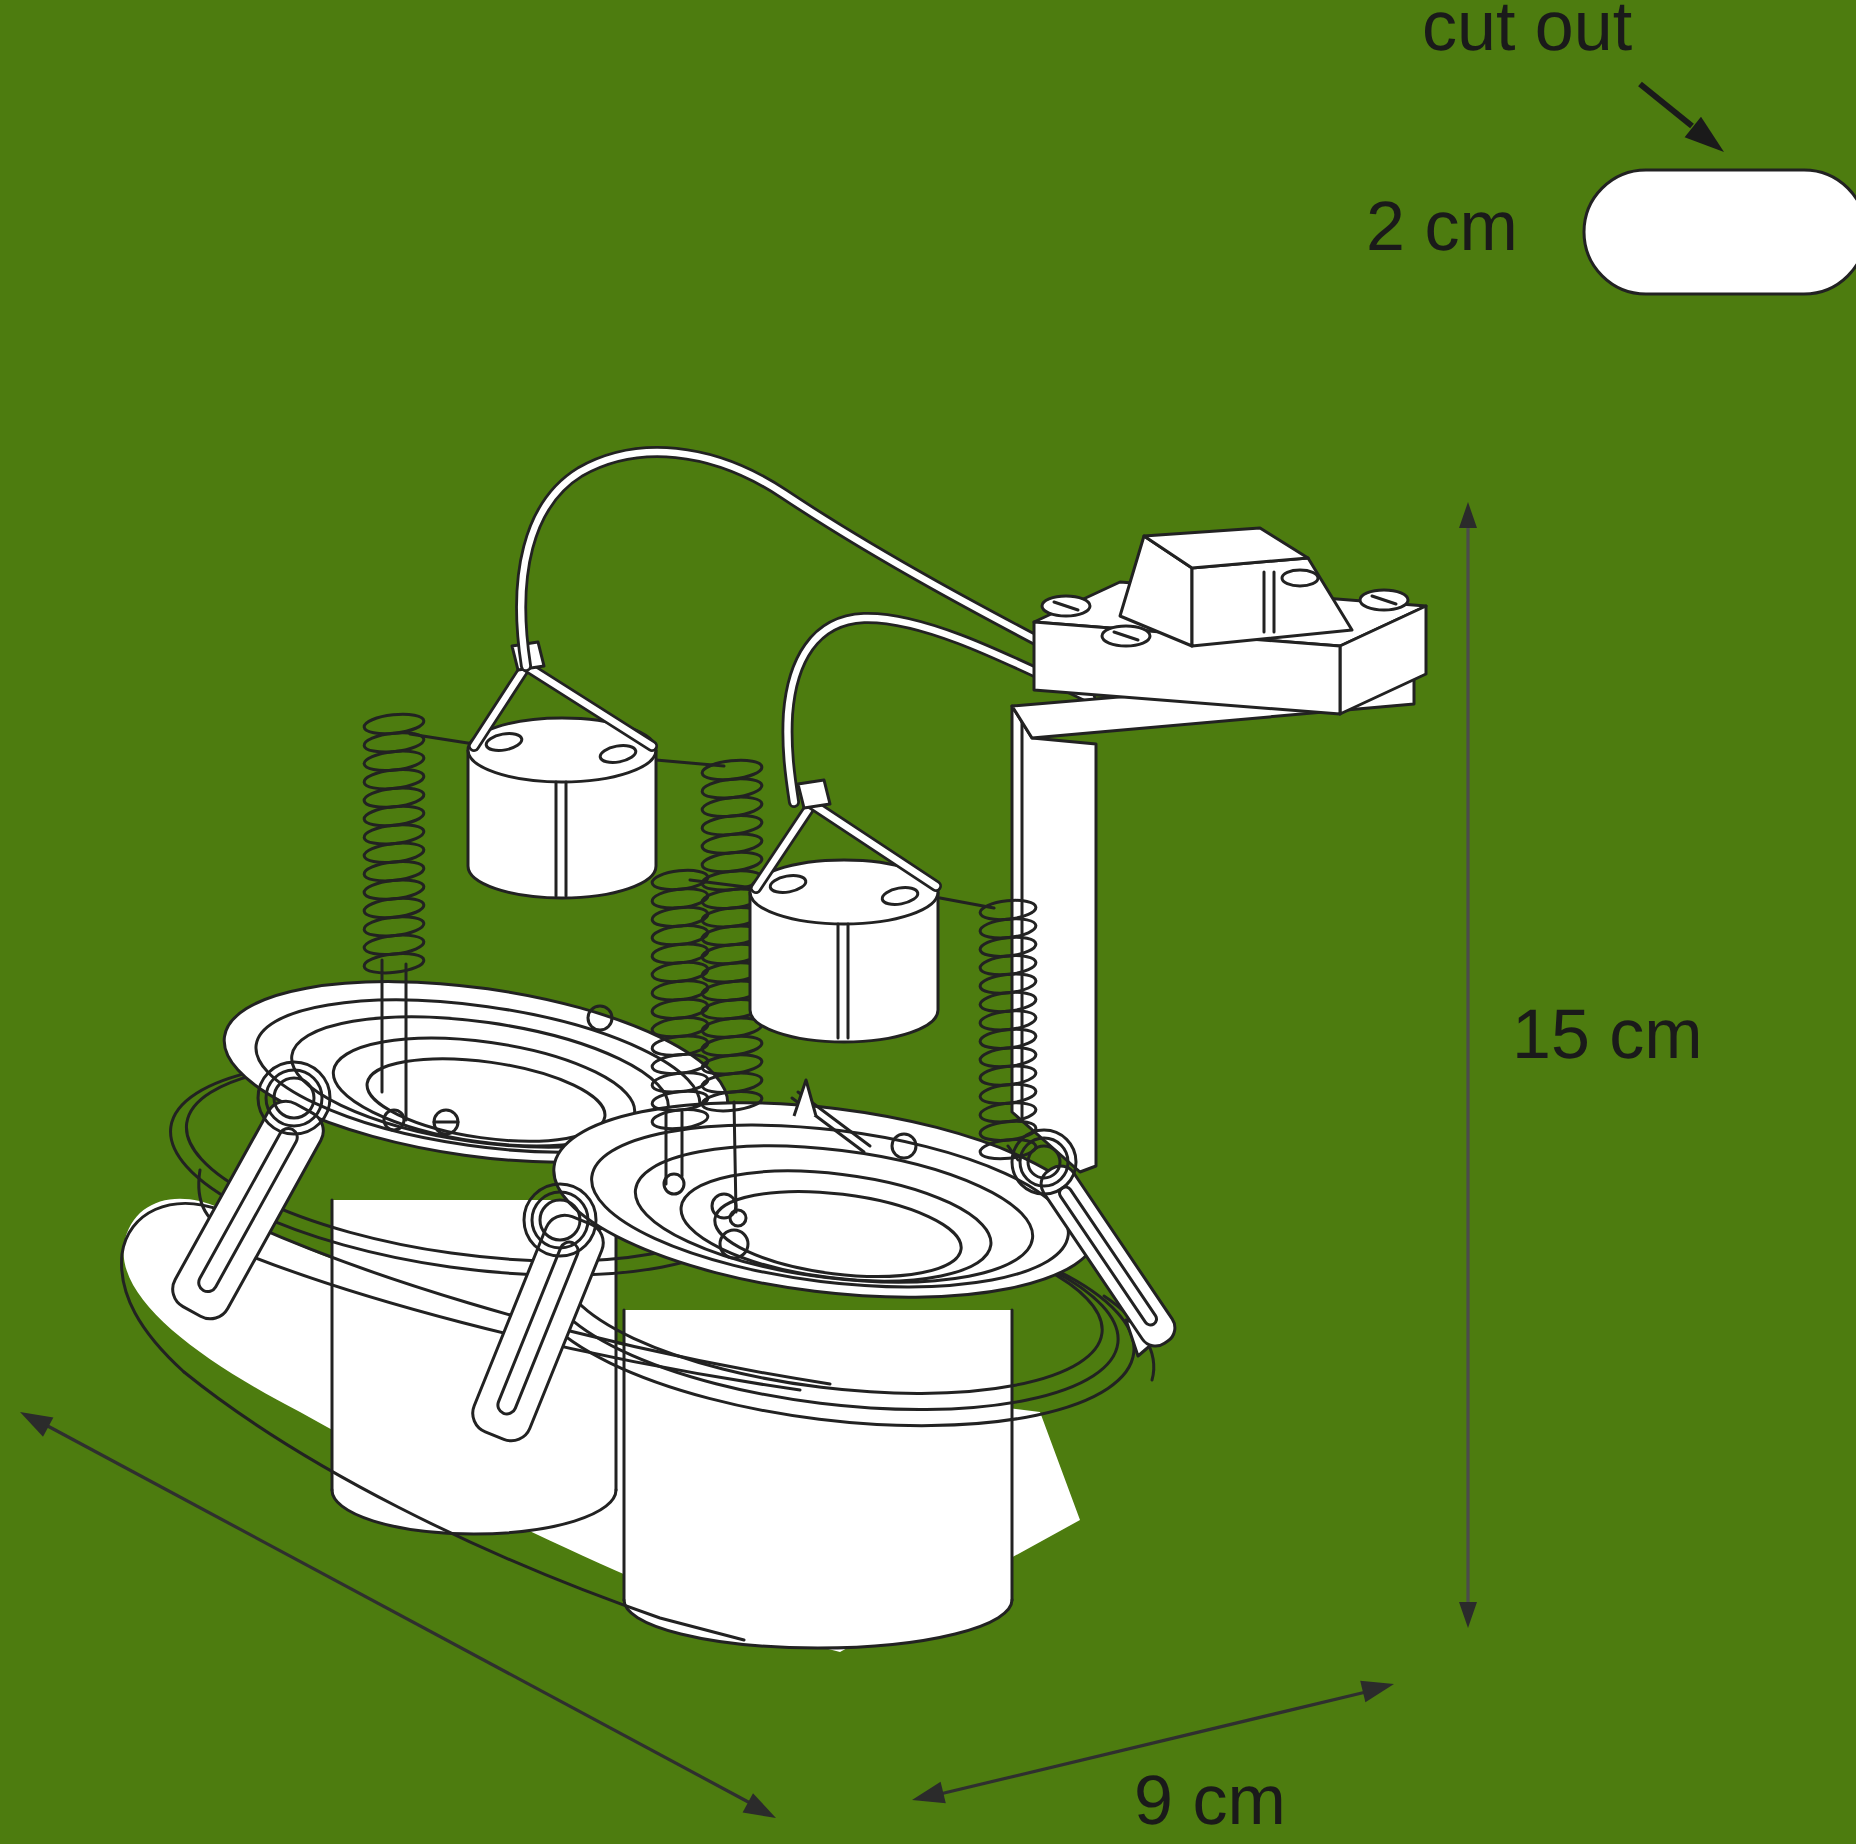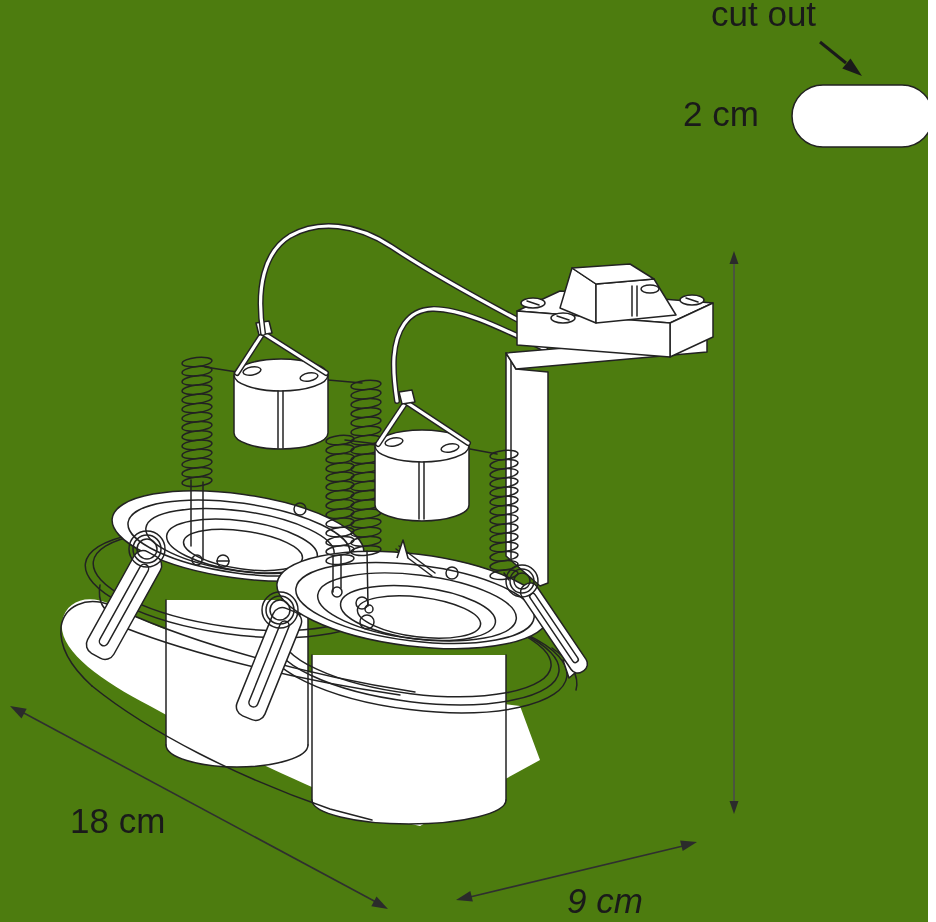--- a/index.html
+++ b/index.html
@@ -292,15 +292,15 @@
 
     <g>
       <path class="dim" d="M820,42 L846,63" style="stroke:#1a1a1a;stroke-width:3"></path>
       <path class="dimh" d="M862,76 L842.3,68.6 L850.5,58.4 Z" style="fill:#1a1a1a"></path>
       <rect class="lnw" x="792" y="85" width="141" height="62" rx="31" ry="31"></rect>
     </g>
   </svg>
 
   <div class="dim-label" style="left:711px;top:-4px;">cut out</div>
   <div class="dim-label" style="left:683px;top:96px;">2 cm</div>
-  <div class="dim-label" style="left:70px;top:803px;">18 cm</div>
-  <div class="dim-label" style="left:567px;top:883px;font-style:italic;">9 cm</div>
+  <div class="dim-label" style="left:756px;top:500px;">15 cm</div>
+  <div class="dim-label" style="left:567px;top:883px;">9 cm</div>
 </div>
 
 </body></html>

